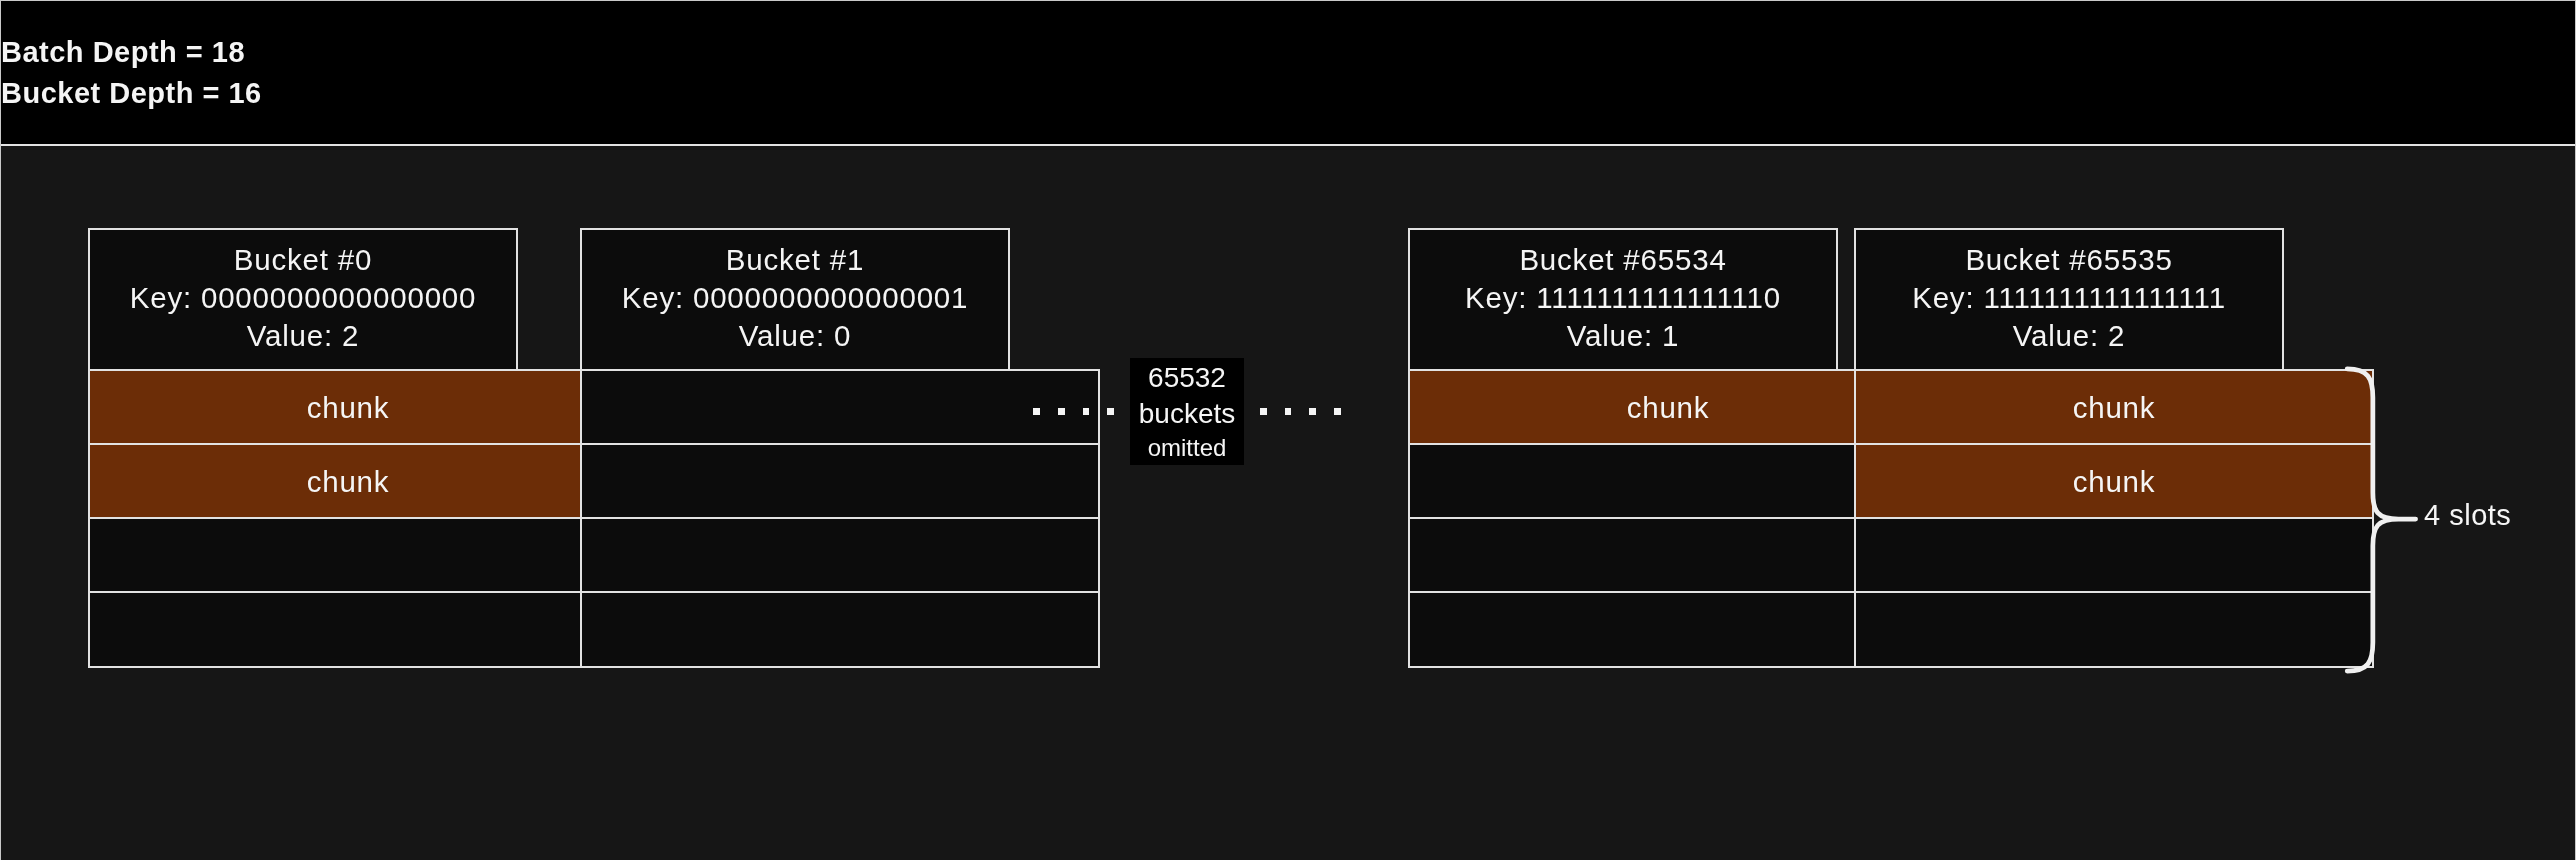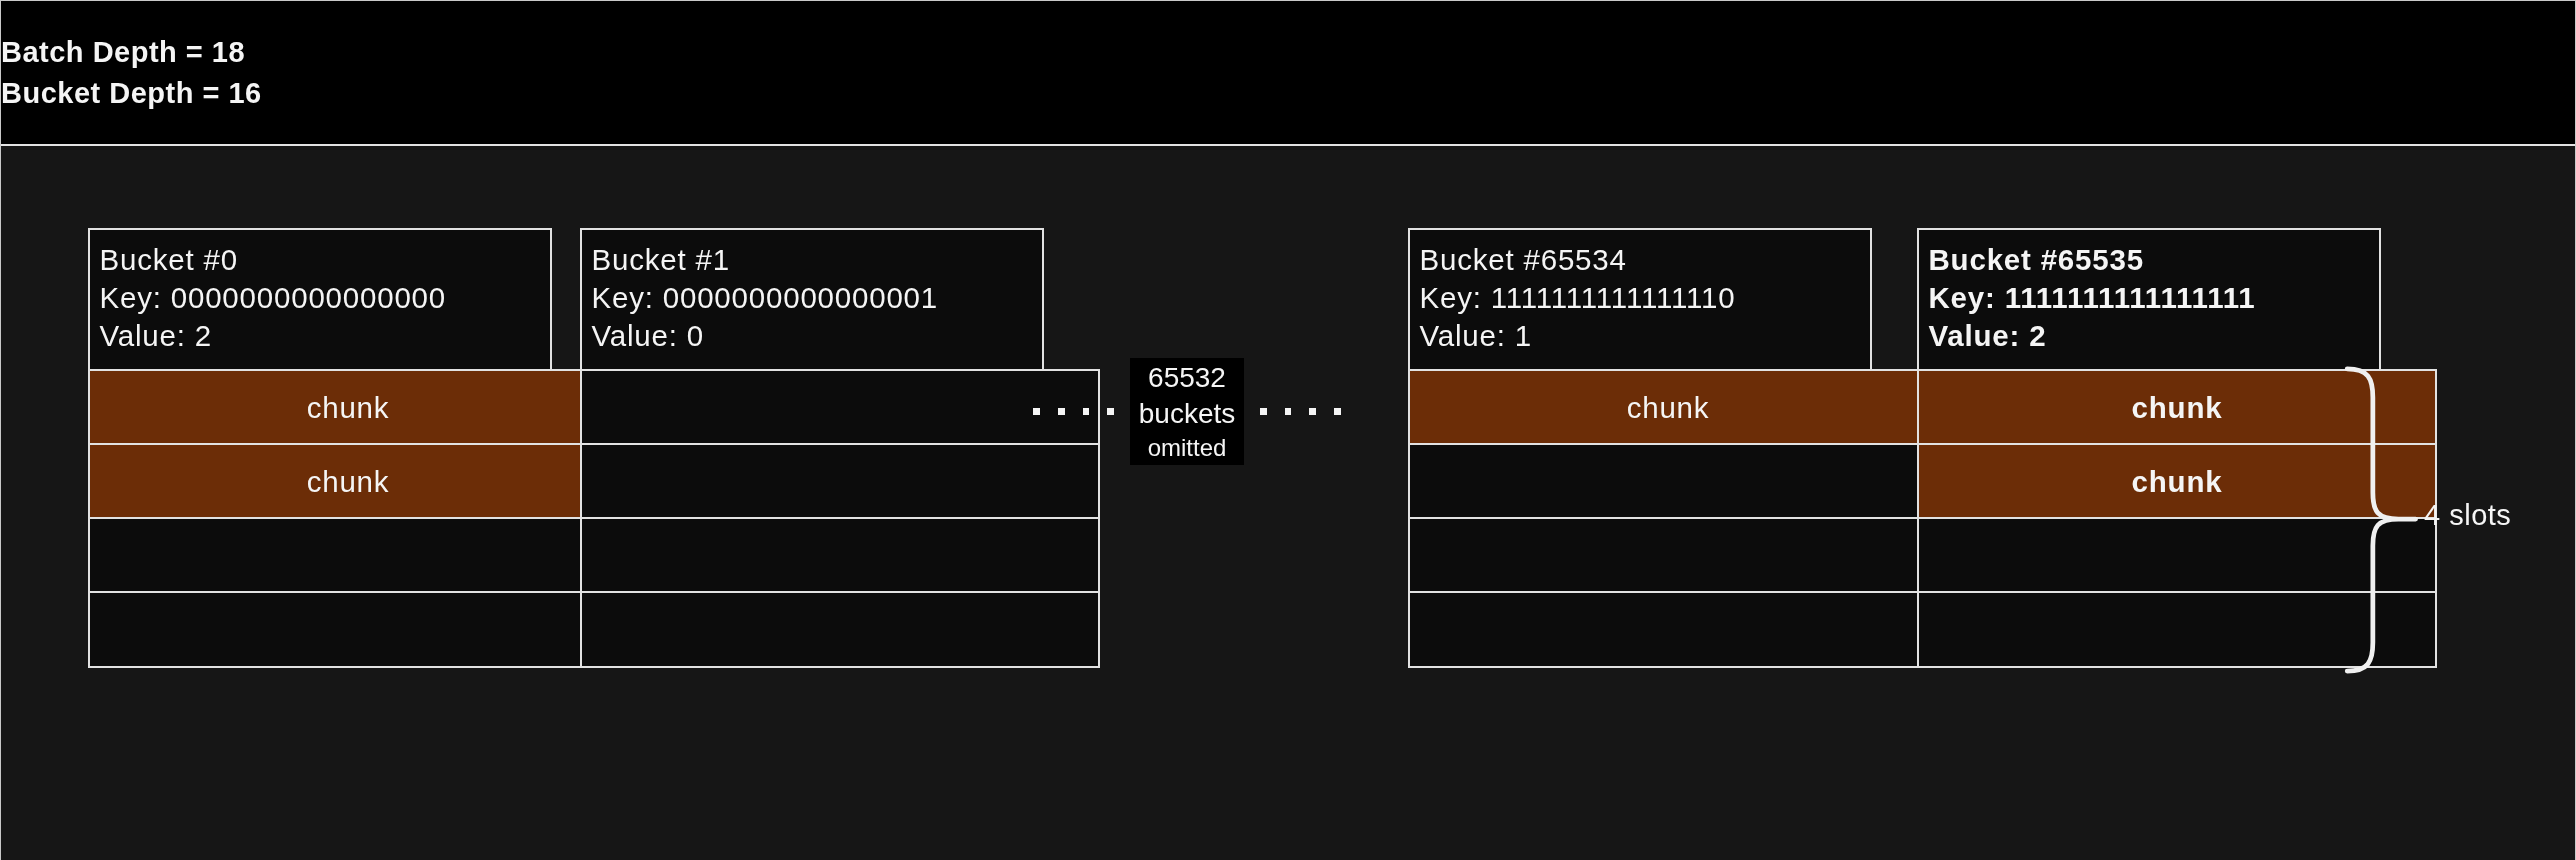--- a/index.html
+++ b/index.html
@@ -33,41 +33,41 @@
   .header-line{
     font-size:29px;font-weight:bold;line-height:41px;letter-spacing:0.5px;
     white-space:pre;
   }
   
   .bucket{
     position:absolute;top:227px;width:430px;
   }
   .bucket-head{
     box-sizing:border-box;
-    height:144px;width:464px;
+    height:144px;width:430px;
     background:var(--bucket-bg);
     border:2.9px solid var(--border-light);
     padding:10.5px 9.5px 0 9.5px;
     font-size:29.5px;line-height:38px;letter-spacing:0.8px;
-    white-space:nowrap;overflow:hidden;
+    white-space:nowrap;overflow:hidden;text-align:center;
   }
   .slot{
     box-sizing:border-box;
     height:77px;width:520px;
     margin-top:-2.9px;
     background:var(--bucket-bg);
     border:2.9px solid var(--border-light);
     display:flex;align-items:center;justify-content:center;
     font-size:29.5px;letter-spacing:0.8px;
   }
   .slot.filled{background:var(--chunk-fill);}
   .bucket-at-0{left:87px;}
   .bucket-at-1{left:573px;padding-left:6px;}
   .bucket-at-2{left:1374px;padding-left:33px;}
-  .bucket-at-3{left:1916px;font-weight:bold;}
+  .bucket-at-3{left:1853px;}
   
   .omitted-row{
     position:absolute;left:1003px;top:355px;width:366px;height:111px;
     display:flex;align-items:center;justify-content:center;gap:16px;
   }
   .dot-group{display:flex;gap:18px;}
   .dot{width:6.7px;height:6.7px;background:var(--text);}
   .omitted-box{
     background:var(--panel-bg);
     padding:1.9px 8.6px;

